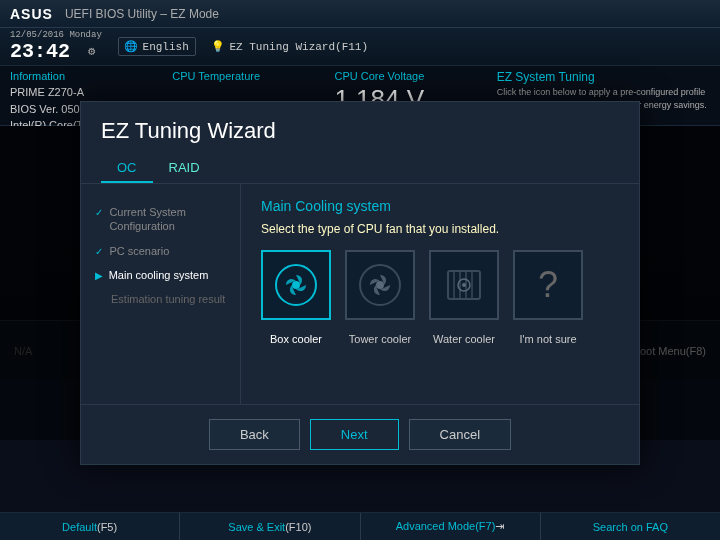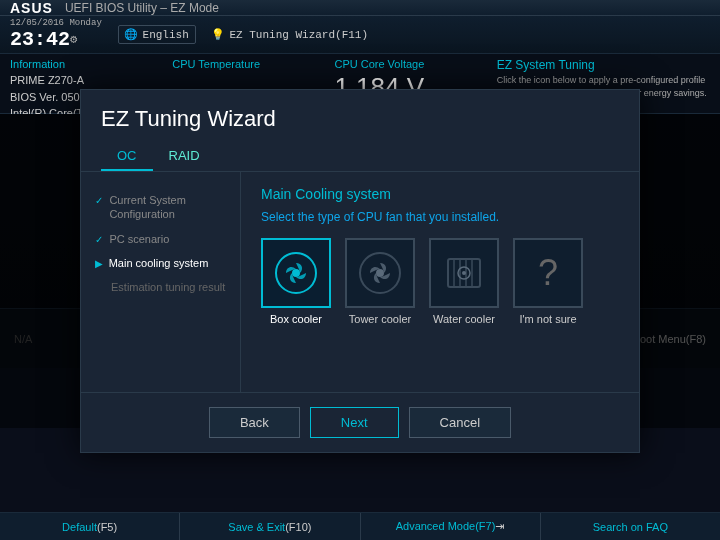--- a/index.html
+++ b/index.html
@@ -14,21 +14,21 @@
     }
 
     
     .header-bar {
       background: linear-gradient(180deg, #1a2a3a 0%, #0f1e2e 100%);
       padding: 4px 10px;
       display: flex;
       align-items: center;
       gap: 12px;
       border-bottom: 1px solid #2a3a4a;
-      height: 16px;
+      height: 28px;
     }
     .asus-logo {
       color: #fff;
       font-weight: bold;
       font-size: 14px;
       letter-spacing: 1px;
     }
 
     
     .time-bar {
@@ -48,21 +48,21 @@
     .date-small {
       font-size: 9px;
       color: #aaa;
     }
     .time-big {
       font-size: 20px;
       font-weight: bold;
       color: #fff;
       display: flex;
       align-items: center;
-      gap: 0;
+      gap: 18px;
     }
     .gear-icon { font-size: 12px; color: #aaa; cursor: pointer; }
     .lang-btn {
       display: flex;
       align-items: center;
       gap: 4px;
       color: #ccc;
       font-size: 11px;
       border: 1px solid #3a4a5a;
       padding: 2px 6px;
@@ -174,21 +174,21 @@
     .wizard-content {
       flex: 1;
       padding: 14px 20px;
     }
     .content-section-title {
       color: #00bcd4;
       font-size: 14px;
       margin-bottom: 8px;
     }
     .content-desc {
-      color: #0ea5e9;
+      color: #fef9c3;
       font-size: 12px;
       margin-bottom: 14px;
     }
 
     
     .fan-options {
       display: flex;
       gap: 14px;
       align-items: flex-end;
     }
@@ -208,21 +208,21 @@
       background: #0f1e2e;
       position: relative;
     }
     .fan-option.selected .fan-icon-box {
       border-color: #00bcd4;
       background: #0a1e30;
     }
     .fan-label {
       font-size: 11px;
       color: #ccc;
-      margin-top: 5px;
+      margin-top: 13px;
       text-align: center;
     }
     .fan-option.selected .fan-label {
       color: #fff;
     }
 
     
     .fan-svg {
       width: 48px;
       height: 48px;

